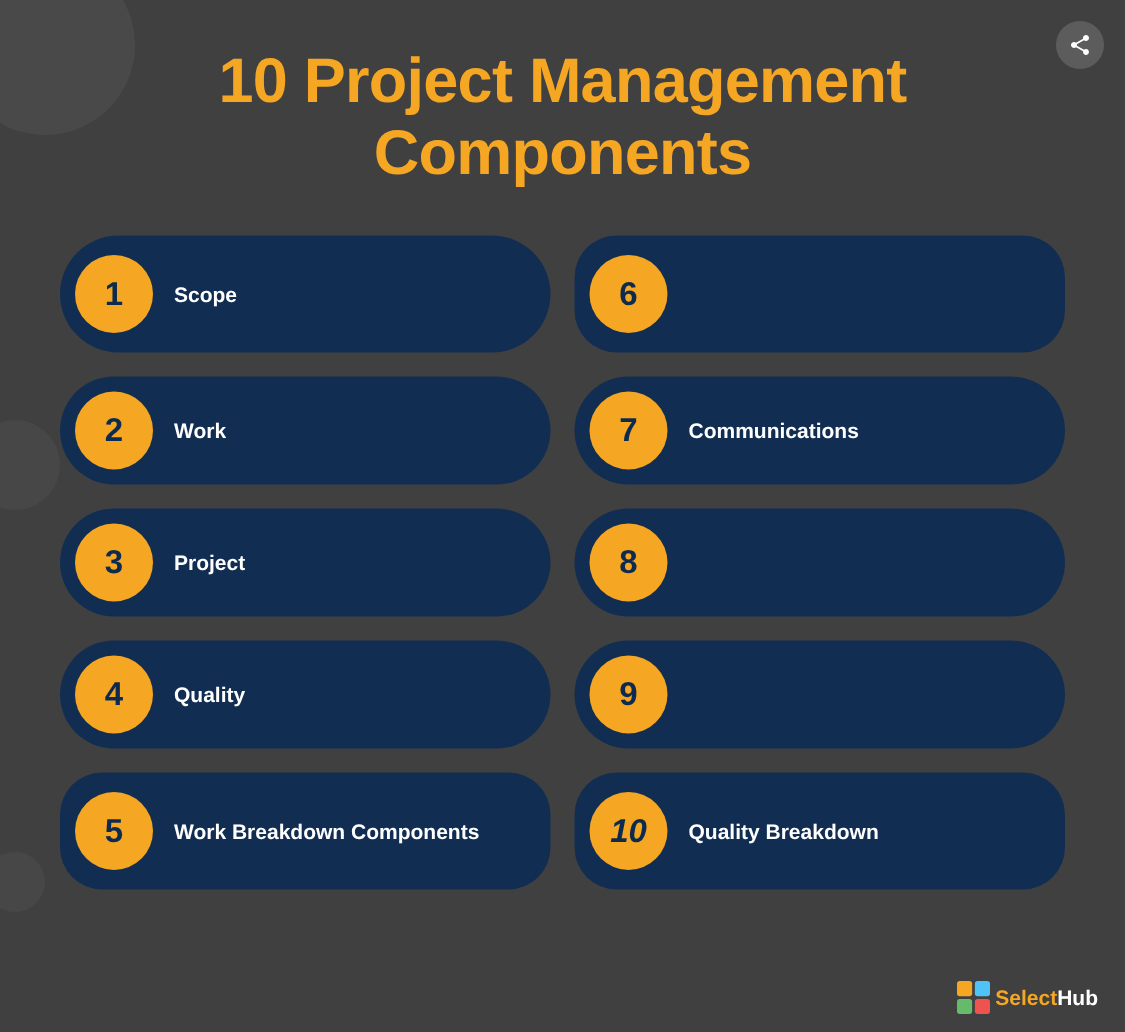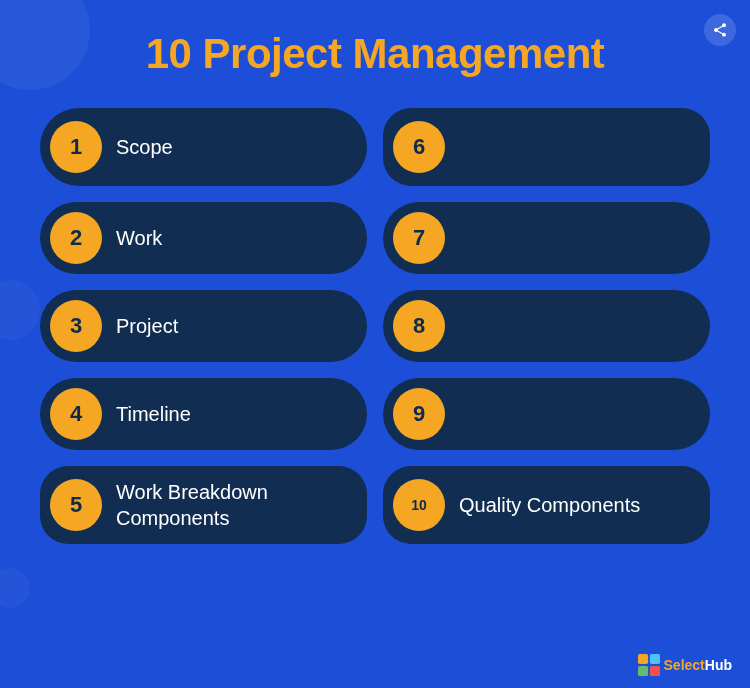--- a/index.html
+++ b/index.html
@@ -9,21 +9,21 @@
       height: 688px;
       overflow: hidden;
       font-family: 'Arial', sans-serif;
       background: #0d2b4e;
       position: relative;
     }
 
     .bg-container {
       width: 750px;
       height: 688px;
-      background: #1d4ed8;
+      background: #404040;
       position: relative;
       overflow: hidden;
     }
 
     
     .deco-circle-top-left {
       position: absolute;
       top: -30px;
       left: -30px;
       width: 120px;
@@ -115,27 +115,28 @@
       background: #f5a623;
       display: flex;
       align-items: center;
       justify-content: center;
       font-size: 22px;
       font-weight: 900;
       color: #0d2b4e;
     }
 
     .number-badge.small-text {
-      font-size: 14px;
+      font-size: 22px;
+      font-style: italic;
     }
 
     .item-label {
       color: #ffffff;
-      font-size: 20px;
-      font-weight: 400;
+      font-size: 14px;
+      font-weight: 700;
       line-height: 1.3;
     }
 
     
     .footer-logo {
       position: absolute;
       bottom: 12px;
       right: 18px;
       display: flex;
       align-items: center;
@@ -169,59 +170,61 @@
 
   <div class="share-icon-wrap">
     <svg viewBox="0 0 24 24" xmlns="http://www.w3.org/2000/svg">
       <path d="M18 16.08c-.76 0-1.44.3-1.96.77L8.91 12.7c.05-.23.09-.46.09-.7s-.04-.47-.09-.7l7.05-4.11c.54.5 1.25.81 2.04.81 1.66 0 3-1.34 3-3s-1.34-3-3-3-3 1.34-3 3c0 .24.04.47.09.7L8.04 9.81C7.5 9.31 6.79 9 6 9c-1.66 0-3 1.34-3 3s1.34 3 3 3c.79 0 1.5-.31 2.04-.81l7.12 4.16c-.05.21-.08.43-.08.65 0 1.61 1.31 2.92 2.92 2.92 1.61 0 2.92-1.31 2.92-2.92s-1.31-2.92-2.92-2.92z"></path>
     </svg>
   </div>
 
   <div class="title-section">
     <div class="main-title">
       <span>10 Project Management</span><br>
+      <span>Components</span>
     </div>
   </div>
 
   <div class="grid" id="items-grid">
   <div class="item-card">
         <div class="number-badge">1</div>
         <div class="item-label">Scope</div>
       </div>
       <div class="item-card tall">
         <div class="number-badge">6</div>
       </div>
       <div class="item-card">
         <div class="number-badge">2</div>
         <div class="item-label">Work</div>
       </div>
       <div class="item-card">
         <div class="number-badge">7</div>
+        <div class="item-label">Communications</div>
       </div>
       <div class="item-card">
         <div class="number-badge">3</div>
         <div class="item-label">Project</div>
       </div>
       <div class="item-card">
         <div class="number-badge">8</div>
       </div>
       <div class="item-card">
         <div class="number-badge">4</div>
-        <div class="item-label">Timeline</div>
+        <div class="item-label">Quality</div>
       </div>
       <div class="item-card">
         <div class="number-badge">9</div>
       </div>
       <div class="item-card tall">
         <div class="number-badge">5</div>
         <div class="item-label">Work Breakdown Components</div>
       </div>
       <div class="item-card tall">
         <div class="number-badge small-text">10</div>
-        <div class="item-label">Quality Components</div>
+        <div class="item-label">Quality Breakdown</div>
       </div>
     </div>
 
   <div class="footer-logo">
 
     <svg class="logo-icon" viewBox="0 0 24 24" xmlns="http://www.w3.org/2000/svg">
       <rect x="0" y="0" width="11" height="11" fill="#f5a623" rx="2"></rect>
       <rect x="13" y="0" width="11" height="11" fill="#4fc3f7" rx="2"></rect>
       <rect x="0" y="13" width="11" height="11" fill="#66bb6a" rx="2"></rect>
       <rect x="13" y="13" width="11" height="11" fill="#ef5350" rx="2"></rect>

